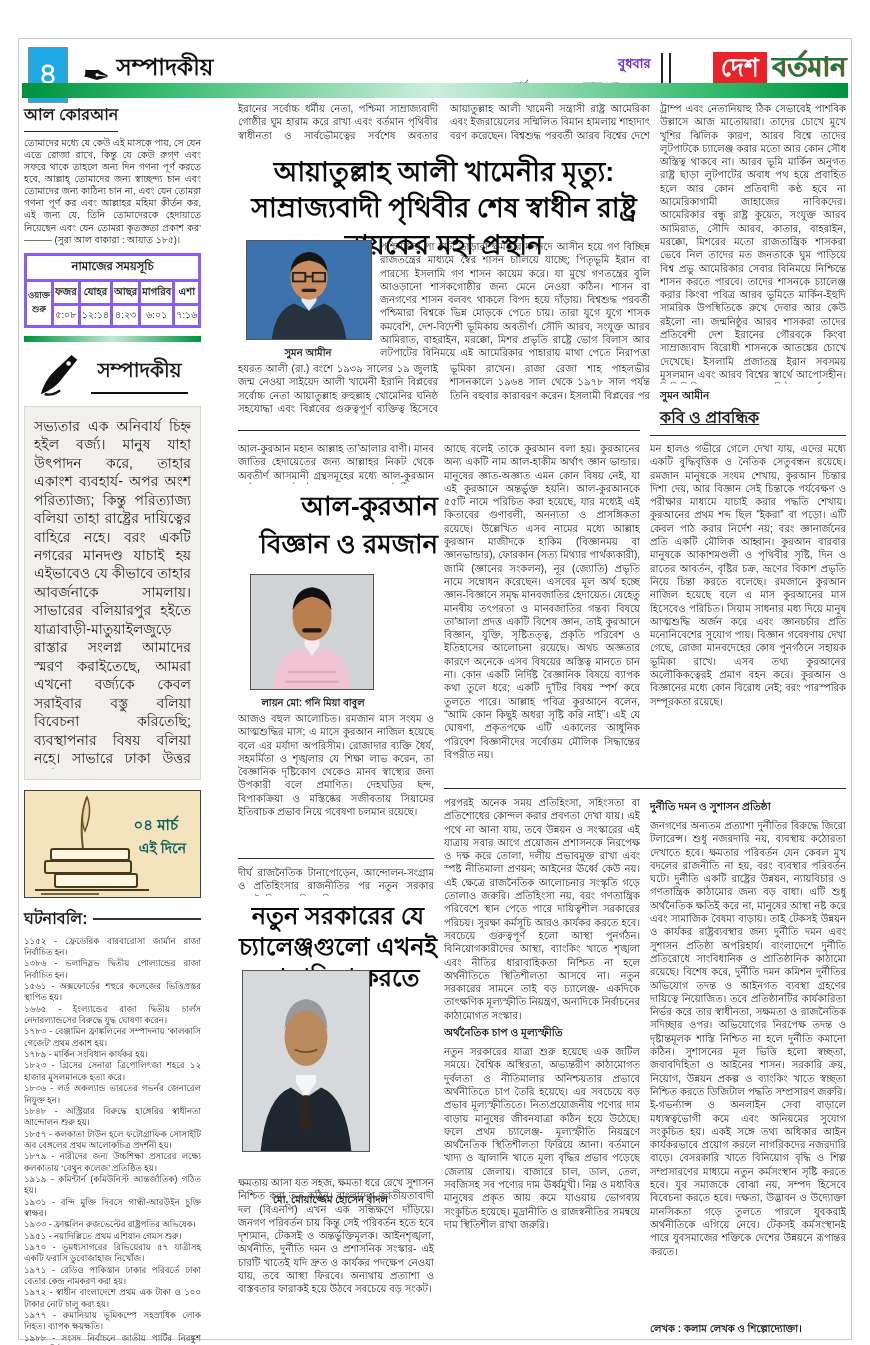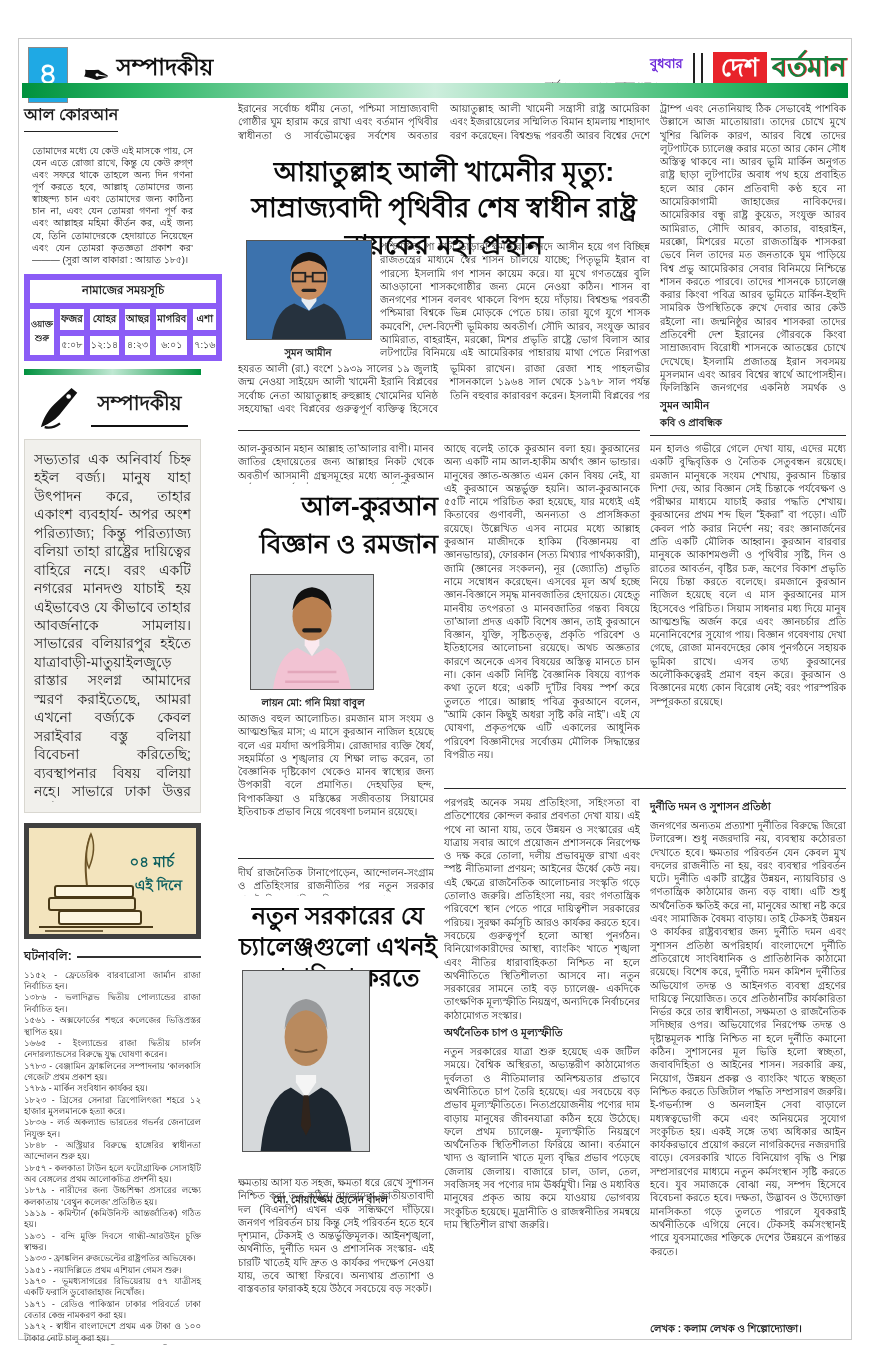--- a/index.html
+++ b/index.html
@@ -17,63 +17,63 @@
   .sect-wrap{display:flex;flex-direction:column;}
   .sect-title{font-size:23px;font-weight:bold;color:#111;line-height:1;}
   .sect-url{font-size:10.5px;color:#333;margin-top:4px;}
   .hd-spacer{flex:1;}
   .dateblock{text-align:right;margin-right:10px;}
   .weekday{font-size:13px;font-weight:bold;color:#6d28d9;}
   .dateline{font-size:11px;color:#222;margin-top:3px;}
   .dbl-bar{width:6px;height:44px;border-left:2px solid #222;border-right:2px solid #222;margin-right:10px;}
   .logo{display:flex;flex-direction:column;align-items:flex-end;}
   .logo-row{display:flex;align-items:center;}
-  .logo-desh{background:#e8232a;color:#fff;font-weight:bold;font-size:25px;padding:3px 8px;line-height:1;}
+  .logo-desh{background:#e8232a;color:#fff;font-weight:bold;font-size:25px;padding:3px 8px;line-height:1;margin-left:32px;}
   .logo-bartaman{color:#15803d;font-weight:bold;font-size:27px;margin-left:5px;line-height:1;
                  text-shadow:1px 0 0 #e8232a;}
   .logo-tag{font-size:8px;font-weight:bold;letter-spacing:2px;color:#00703a;margin-top:3px;}
   .greenbar{position:absolute;left:22px;top:83px;right:22px;height:15px;
             background:linear-gradient(90deg,#00913e 0%,#2fb768 15%,#cdeedd 50%,#2fb768 85%,#00913e 100%);}
   
   #sidebar{position:absolute;left:24px;top:102px;width:177px;}
   .quran-title{font-size:16px;font-weight:bold;border-bottom:1.5px solid #222;display:inline-block;
                padding-bottom:2px;margin:0 0 5px 0;}
-  .quran-verse{font-size:9.3px;line-height:1.3;text-align:justify;margin:8px;}
+  .quran-verse{font-size:9.3px;line-height:1.3;text-align:justify;margin:0;}
   table.prayer{width:100%;border-collapse:collapse;margin-top:7px;border:2px solid #2e9e4f;}
-  table.prayer td,table.prayer th{border:6px solid #8b5cf6;text-align:center;padding:2px 1px;}
+  table.prayer td,table.prayer th{border:3px solid #8b5cf6;text-align:center;padding:2px 1px;}
   .prayer-title{font-size:11.5px;font-weight:bold;padding:3px 0;}
   .prayer-h{font-size:10px;font-weight:bold;}
   .prayer-t{font-size:9.5px;}
   .prayer-lbl{font-size:8.5px;font-weight:bold;width:34px;}
   .side-divider{height:6px;margin:8px 0 6px 0;
             background:linear-gradient(90deg,#00913e,#bfe8d2 50%,#00913e);}
   .ed-brand{display:flex;align-items:center;justify-content:center;padding:4px 0 6px 0;}
   .ed-brand-text{font-size:20px;font-weight:bold;border-bottom:2px solid #111;padding:0 6px 4px 6px;margin-left:8px;}
   .ed-box{background:#f1f0ec;border:1px solid #d9d7d0;padding:10px 9px;margin-top:2px;}
   .ed-title{font-size:17.5px;font-weight:bold;text-align:center;line-height:1.25;margin:4px 0 9px 0;}
   .ed-body{font-size:14px;line-height:1.32;text-align:justify;max-height:352px;overflow:hidden;}
-  .day-box{position:relative;height:106px;background:#f3e4bd;border:5px solid #404040;margin-top:10px;overflow:hidden;}
+  .day-box{position:relative;height:106px;background:#f3e4bd;border:1px solid #404040;margin-top:10px;overflow:hidden;}
   .day-date{position:absolute;right:22px;top:22px;font-size:15px;font-weight:bold;color:#0b5e5e;}
   .day-label{position:absolute;right:14px;top:46px;font-size:14px;font-weight:bold;color:#0b5e5e;}
   .list-head{display:flex;align-items:center;margin-top:8px;}
-  .list-head span{font-size:12px;font-weight:bold;white-space:nowrap;}
+  .list-head span{font-size:16px;font-weight:bold;white-space:nowrap;}
   .list-head .rule{flex:1;border-top:2px solid #333;margin-left:5px;}
   .day-list{font-size:8.6px;line-height:1.32;text-align:justify;white-space:pre-line;margin-top:3px;}
   
   #main{position:absolute;left:238px;top:102px;width:608px;height:1243px;}
   .hr{border-top:1.5px solid #2a2a2a;}
   .headline1{font-size:27px;font-weight:bold;line-height:1.35;text-align:center;color:#0b0b0b;}
   .headline2{font-size:26px;font-weight:bold;line-height:1.45;text-align:right;color:#0b0b0b;}
   .headline3{font-size:24px;font-weight:bold;line-height:1.3;text-align:center;color:#0b0b0b;}
   .twocol{column-count:2;column-gap:12px;}
   .photo{border:1px solid #555;background:#ccc;}
   .photo svg{display:block;width:100%;height:100%;}
   .caption{font-size:10px;font-weight:bold;text-align:center;margin-top:3px;}
   .author-name{font-size:10.5px;font-weight:bold;}
-  .author-title{font-size:10px;font-weight:bold;}
+  .author-title{font-size:16px;font-weight:bold;text-decoration:underline;}
   .subhead{font-size:10.5px;font-weight:bold;margin:3px 0;}
   .signoff{font-size:10px;font-weight:bold;margin-top:8px;}
   .flexcol{display:flex;flex-direction:column;}
   .grow{flex:1 1 auto;overflow:hidden;}
 </style>
 </head>
 <body>
 
 <div id="page">
   <div class="frame"></div>

